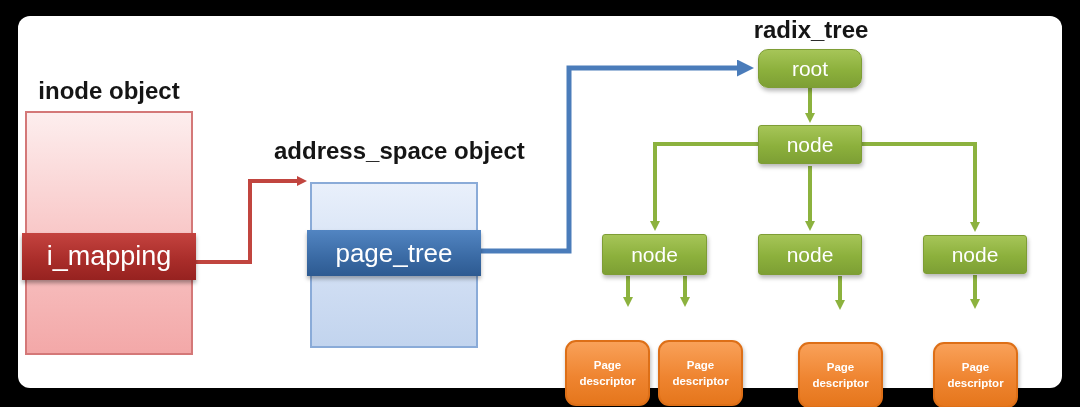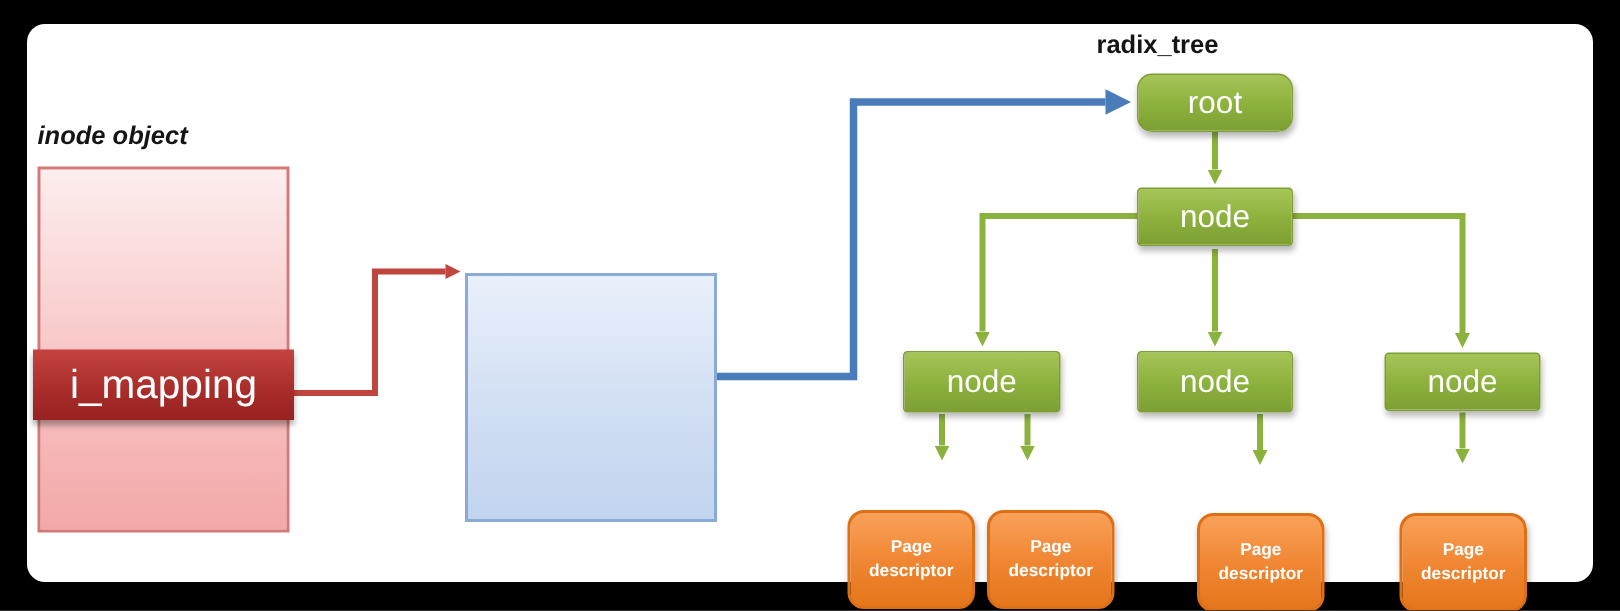--- a/index.html
+++ b/index.html
@@ -14,23 +14,23 @@
     position: absolute;
     left: 18px; top: 16px; width: 1044px; height: 372px;
     background: #ffffff;
     border-radius: 12px;
   }
   .connectors { position: absolute; left: 0; top: 0; pointer-events: none; }
 
   .title {
     position: absolute;
     color: #151515;
-    font-size: 17px;
+    font-size: 24px;
     font-weight: 600;
-    text-align: left;
+    text-align: center;
     line-height: 30px;
     letter-spacing: 0px;
     white-space: nowrap;
   }
 
   .inode-box {
     position: absolute;
     left: 25px; top: 111px; width: 168px; height: 244px;
     background: linear-gradient(180deg, #fdeeee 0%, #f8c4c4 55%, #f3a8a8 100%);
     border: 2px solid #d47878;
@@ -122,27 +122,31 @@
     <path d="M758,144 H655 V221" fill="none" stroke="#8cb23e" stroke-width="4" marker-end="url(#arrowGreen)"></path>
     <path d="M810,166 V221" fill="none" stroke="#8cb23e" stroke-width="4" marker-end="url(#arrowGreen)"></path>
     <path d="M862,144 H975 V222" fill="none" stroke="#8cb23e" stroke-width="4" marker-end="url(#arrowGreen)"></path>
 
     <path d="M628,276 V297" fill="none" stroke="#8cb23e" stroke-width="4" marker-end="url(#arrowGreen)"></path>
     <path d="M685,276 V297" fill="none" stroke="#8cb23e" stroke-width="4" marker-end="url(#arrowGreen)"></path>
     <path d="M840,276 V300" fill="none" stroke="#8cb23e" stroke-width="4" marker-end="url(#arrowGreen)"></path>
     <path d="M975,275 V299" fill="none" stroke="#8cb23e" stroke-width="4" marker-end="url(#arrowGreen)"></path>
   </svg>
 
-  <div class="title" style="left:25px; top:76px; width:168px;font-style:italic;">inode object</div>
+  <div class="title" style="left:25px; top:76px; width:168px;">inode object</div>
   <div class="inode-box"></div>
   <div class="i-mapping-band">
     <span>i_mapping</span>
   </div>
 
+  <div class="title" style="left:274px; top:136px; width:240px;">address_space object</div>
   <div class="as-box"></div>
+  <div class="page-tree-band">
+    <span>page_tree</span>
+  </div>
 
   <div class="title" style="left:731px; top:15px; width:160px;">radix_tree</div>
 
   <div class="gnode root">
     <span>root</span>
   </div>
   <div class="gnode n1">
     <span>node</span>
   </div>
   <div class="gnode n2a">

